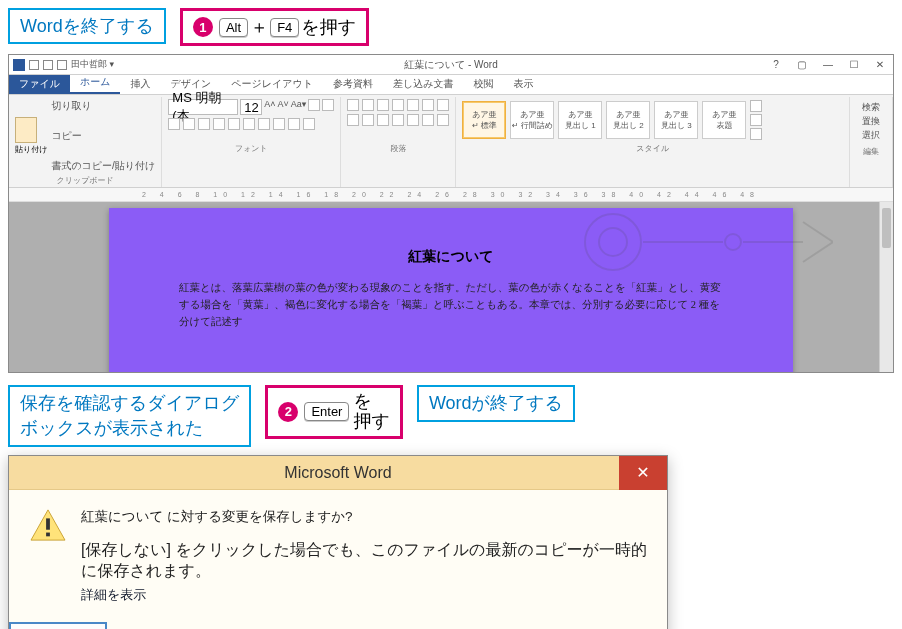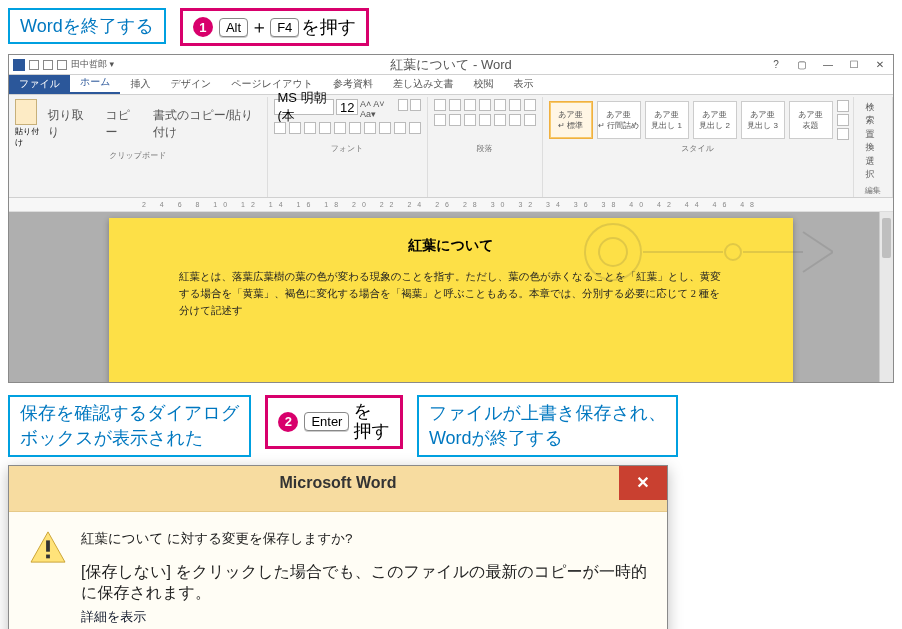--- a/index.html
+++ b/index.html
@@ -64,21 +64,21 @@
     background: #fff;
     border-bottom: 1px solid #d0d0d0;
     display: flex;
     align-items: center;
     position: relative;
     color: #666;
   }
   .titlebar .qat { display:flex; gap:4px; padding:0 4px; align-items:center; }
   .qat .qicon { width:12px;height:12px;background:#2b579a; }
   .qat .qsmall { width:10px;height:10px;border:1px solid #888; }
-  .titlebar .title { position:absolute; left:50%; transform:translateX(-50%); font-size:13px; color:#555;}
+  .titlebar .title { position:absolute; left:50%; transform:translateX(-50%); font-size:10px; color:#555;}
   .titlebar .winbtns { margin-left:auto; display:flex; }
   .winbtn { width:26px;height:18px;display:flex;align-items:center;justify-content:center;color:#555;font-size:10px;}
   .userarea { font-size:9px;color:#555;margin-right:4px; display:flex; align-items:center; gap:2px;}
   .ribbon-tabs {
     display:flex; align-items:flex-end; height:20px; font-size:10px;
     border-bottom:1px solid #d0d0d0; background:#fff;
   }
   .filetab { background:#2b579a;color:#fff;padding:3px 10px; }
   .tab { padding:3px 10px; color:#555; }
   .tab.active { color:#2b579a; border-bottom:2px solid #2b579a; }
@@ -100,47 +100,46 @@
     font-size:8px;color:#555;
   }
   .stylecard.sel { border:1px solid #f0b040;background:#fff6e5; box-shadow:0 0 0 1px #f7c96b inset;}
   .ruler {
     height:14px;background:#f7f7f7;border-bottom:1px solid #ddd;
     font-size:7px;color:#888;display:flex;align-items:center;justify-content:center;
     letter-spacing:6px; overflow:hidden;
   }
   .docarea { background:#afafaf; padding:6px 100px 0 100px; height:170px; overflow:hidden; position:relative;}
   .page {
-    background:#fde047; width:100%; height:200px; box-shadow:0 2px 6px rgba(0,0,0,.3);
-    padding:19px 70px 10px 70px;
+    background:#8b5cf6; width:100%; height:200px; box-shadow:0 2px 6px rgba(0,0,0,.3);
+    padding:40px 70px 10px 70px;
   }
   .doc-title { text-align:center; font-family:"MS Mincho",serif; font-size:14px; font-weight:bold; margin-bottom:14px;}
   .doc-body { font-family:"MS Mincho",serif; font-size:10.5px; line-height:1.6; color:#222;}
   .vscroll { position:absolute; right:0; top:0; bottom:0; width:14px; background:#e8e8e8; border-left:1px solid #ccc;}
   .vscroll .thumb { position:absolute; top:6px; left:2px; right:2px; height:40px; background:#bfbfbf; border-radius:2px;}
   .deco-swirl { position:absolute; right:60px; top:-10px; opacity:.15; pointer-events:none;}
   
   .dialog {
     width: 660px;
     border: 1px solid #8a8a8a;
     box-shadow: 0 4px 14px rgba(0,0,0,.25);
     font-size: 14px;
     background:#fff;
     margin-top:6px;
   }
   .dlg-title {
     background:#f7dca0;
     color:#333;
     text-align:center;
     position:relative;
-    height:46px;
+    height:34px;
     line-height:34px;
     font-size:16px;
     border-bottom:1px solid #e6c988;
-    font-weight:bold;
   }
   .dlg-close {
     position:absolute; right:0; top:0; width:48px; height:34px;
     background:#c94030; color:#fff; display:flex;align-items:center;justify-content:center;
     font-size:16px;
   }
   .dlg-body {
     background:#fffdf5;
     padding:18px 20px 8px 20px;
     display:flex; gap:14px;
@@ -214,21 +213,21 @@
     <div class="tab">表示</div>
   </div>
 
   <div class="ribbon">
     <div class="ribgroup">
       <div class="body">
         <div style="display:flex;flex-direction:column;gap:1px;">
           <div class="clip-icon"></div>
           <span style="font-size:8px;">貼り付け</span>
         </div>
-        <div style="display:flex;flex-direction:row;gap:16px;font-size:12px;color:#555;">
+        <div style="display:flex;flex-direction:column;gap:16px;font-size:10px;color:#555;">
           <span>切り取り</span>
           <span>コピー</span>
           <span>書式のコピー/貼り付け</span>
         </div>
       </div>
       <div class="label">クリップボード</div>
     </div>
 
     <div class="ribgroup">
       <div class="body" style="flex-direction:column;align-items:flex-start;gap:3px;">
@@ -356,21 +355,20 @@
   </div>
   <div class="callout-pink">
     <span class="step-circle">2</span>
     <span class="key">Enter</span>
     <span style="display:inline-flex;flex-direction:column;line-height:1.1;margin-left:2px;">
       <span>を</span>
       <span>押す</span>
     </span>
   </div>
   <div class="callout-blue" style="flex-direction:column;align-items:flex-start;line-height:1.4;">
-    <span>ファイルが上書き保存され、</span>
     <span>Wordが終了する</span>
   </div>
 </div>
 
 <div class="dialog">
   <div class="dlg-title">
     <span>Microsoft Word</span>
     <div class="dlg-close">✕</div>
   </div>
   <div class="dlg-body">

